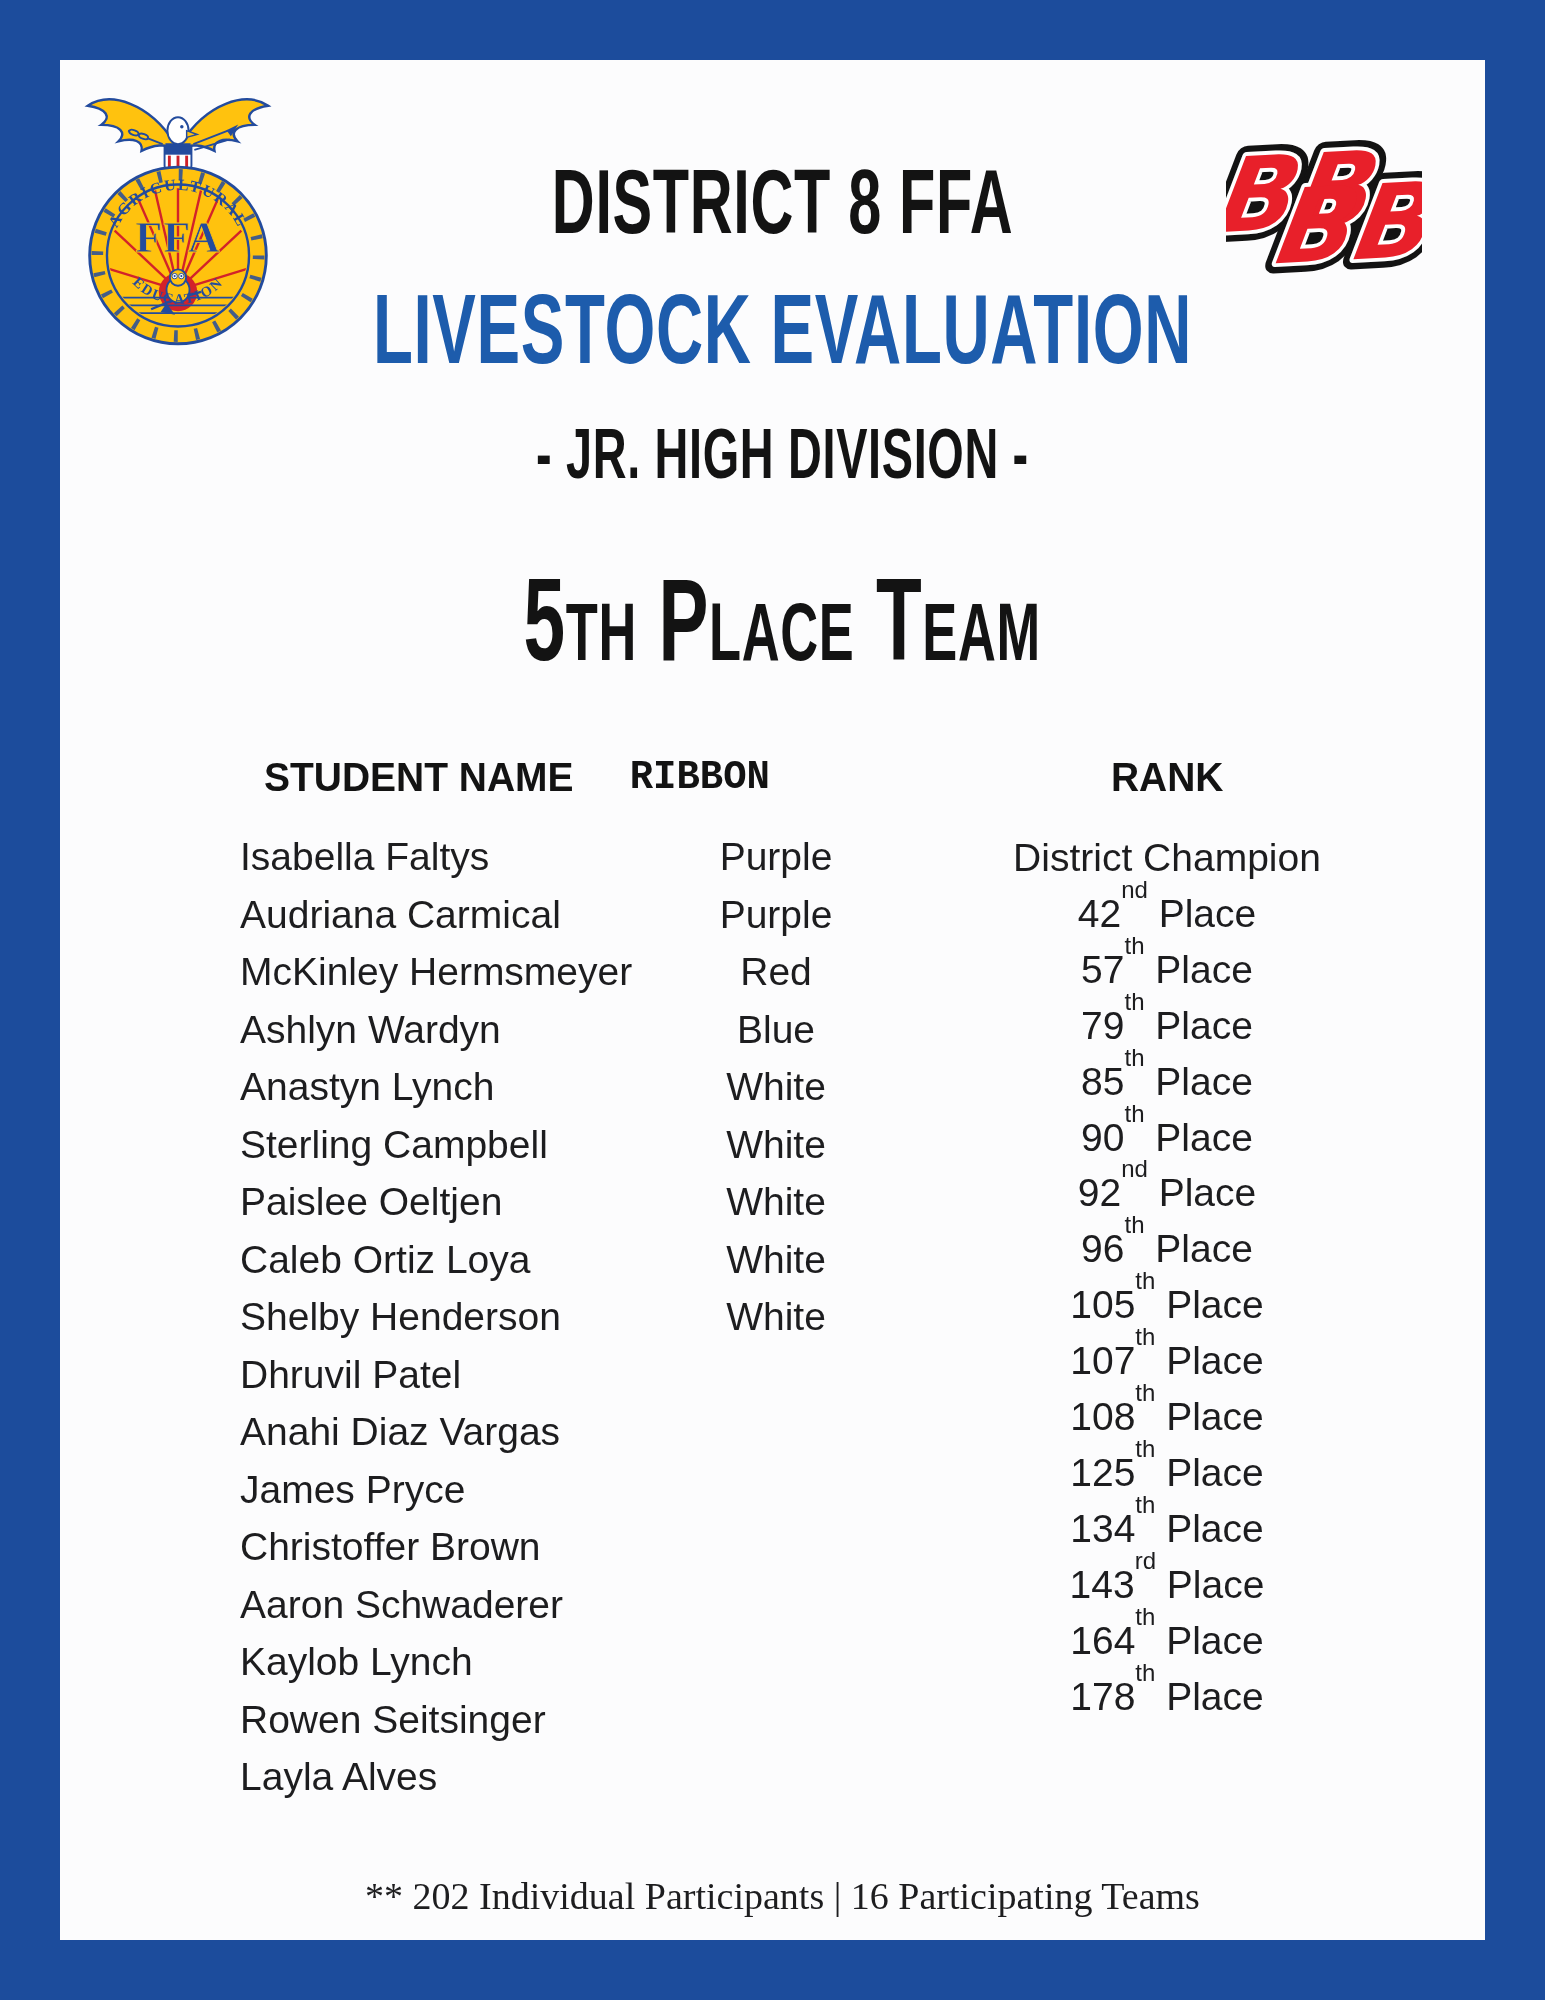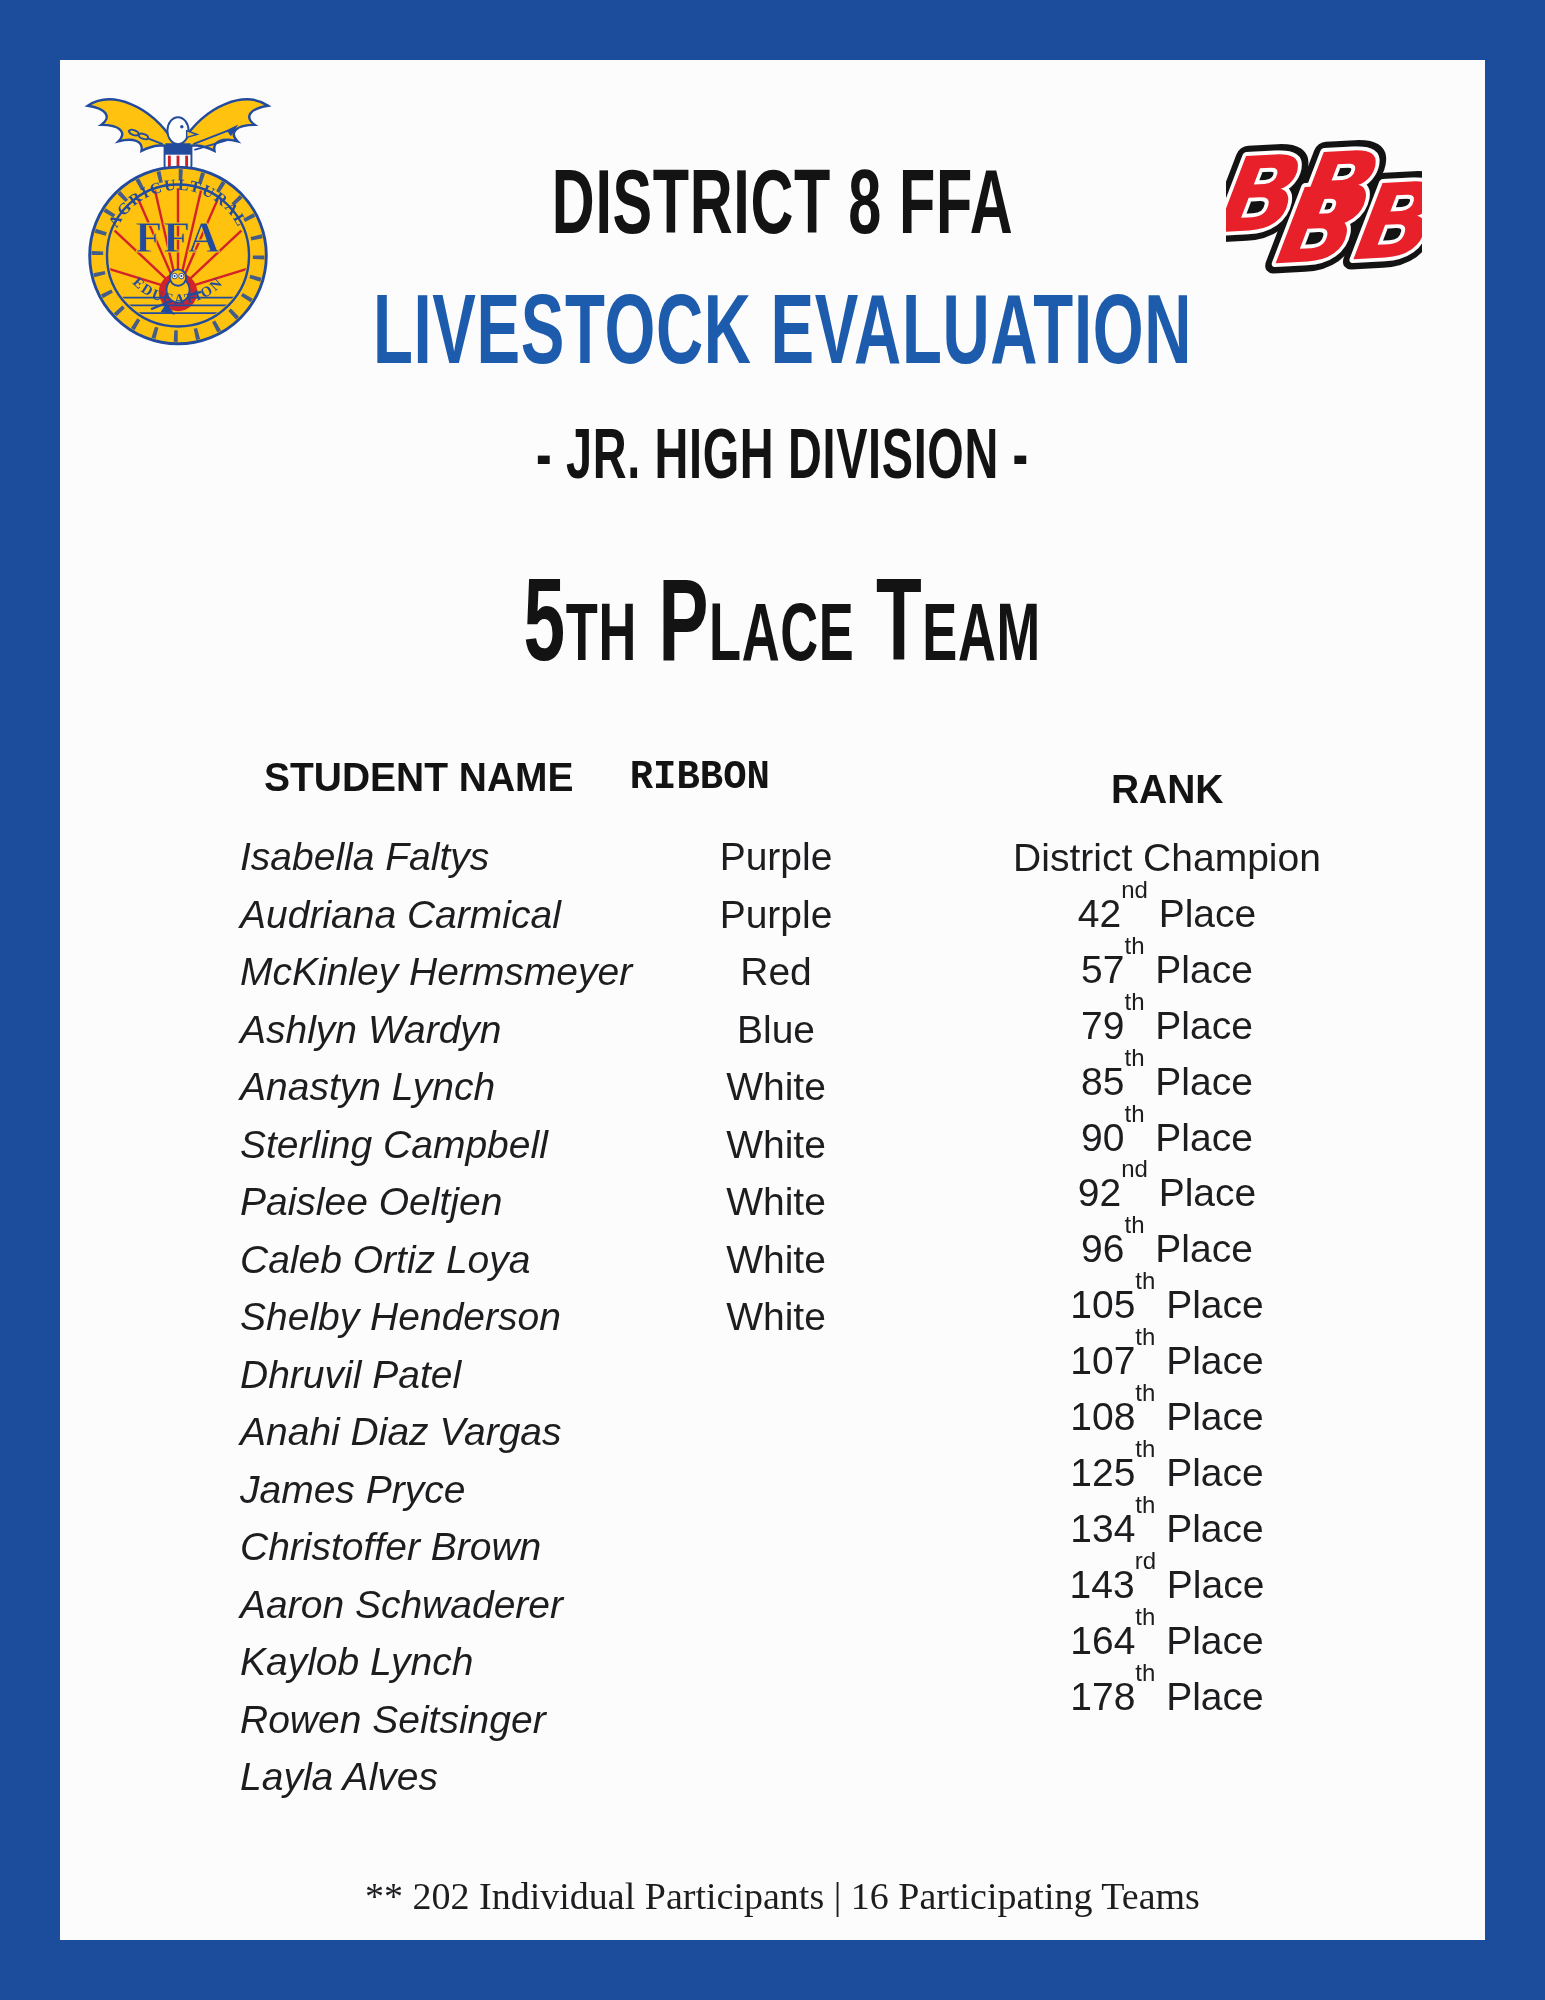--- a/index.html
+++ b/index.html
@@ -15,26 +15,26 @@
   .division{top:418px;font-size:71px;color:#131313;}
   .award{top:561px;font-size:117px;color:#131313;}
   .award .cond{font-variant:small-caps;transform:scaleX(0.64);}
 
   
   .thead{position:absolute;top:757px;font-size:41px;font-weight:bold;color:#131313;line-height:1;white-space:nowrap;}
   .thead .sq{display:inline-block;transform:scaleX(0.95);}
   .th-student{left:264px;}
   .th-student .sq{transform-origin:left center;}
   .th-ribbon{left:626px;width:300px;text-align:left;font-family:Liberation Mono, monospace;}
-  .th-rank{left:967px;width:400px;text-align:center;margin-top:12px;}
+  .th-rank{left:967px;width:400px;text-align:center;}
 
   
   .col{position:absolute;font-size:39px;color:#1D1D1F;}
   .col .cell{white-space:nowrap;}
-  .col-names{left:240px;top:828px;width:520px;line-height:57.5px;text-align:left;font-style:italic;}
+  .col-names{left:240px;top:828px;width:520px;line-height:57.5px;text-align:left;}
   .col-ribbons{left:626px;top:828px;width:300px;line-height:57.5px;text-align:center;}
   .col-ranks{left:967px;top:830px;width:400px;line-height:55.9px;text-align:center;}
   .col-ranks sup{font-size:24px;line-height:0;position:relative;top:-15px;}
 
   .footer{position:absolute;left:70px;top:1877px;width:1425px;text-align:center;
           font-size:38px;color:#1D1D1F;line-height:1;font-family:Liberation Serif, serif;}
 
   .emblem{position:absolute;left:82px;top:86px;width:192px;height:266px;}
   .bblogo{position:absolute;left:1226px;top:128px;width:196px;height:168px;}
 </style>

